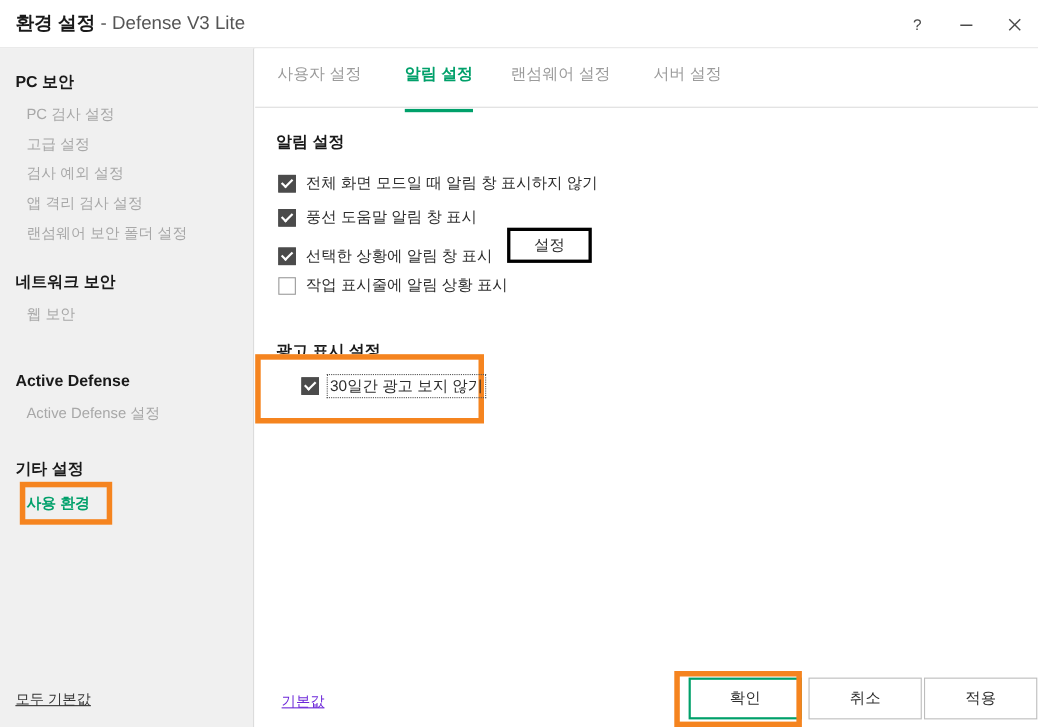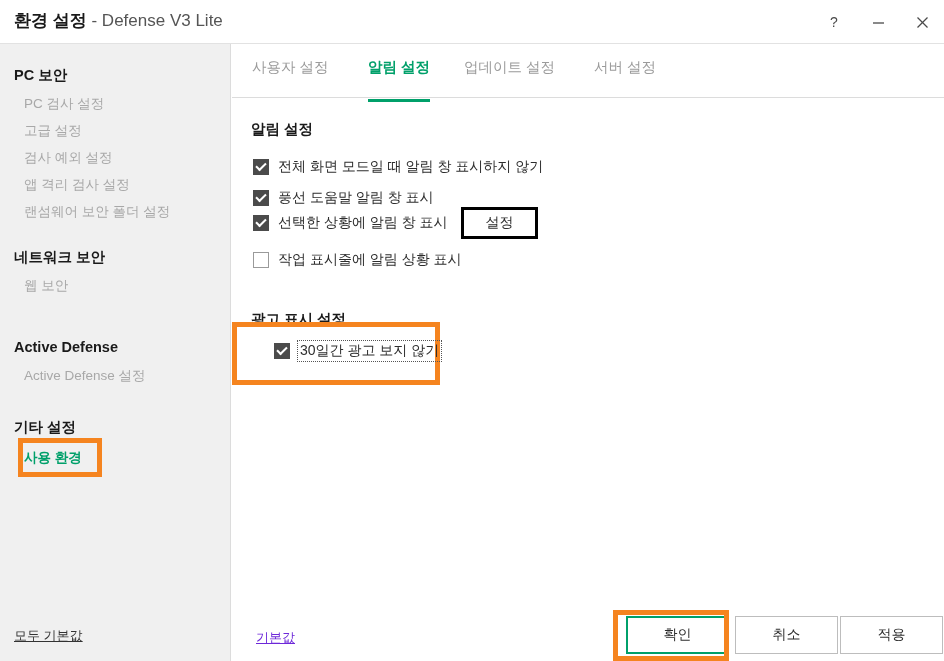--- a/index.html
+++ b/index.html
@@ -302,37 +302,37 @@
   </div>
 
   <div class="content">
 
     <div class="tabs">
       <div class="tab" style="left:20px;">사용자 설정</div>
       <div class="tab active" style="left:136px; padding-bottom:24px;">
         <span>알림 설정</span>
         <span class="tab-underline"></span>
       </div>
-      <div class="tab" style="left:232px;">업데이트 설정</div>
+      <div class="tab" style="left:232px;">랜섬웨어 설정</div>
       <div class="tab" style="left:362px;">서버 설정</div>
     </div>
 
     <div class="section-title" style="left:19px; top:76px;">알림 설정</div>
 
     <div class="chk-row" style="left:21px; top:114px;">
       <span class="chk-box checked"></span>
       <span class="chk-label">전체 화면 모드일 때 알림 창 표시하지 않기</span>
     </div>
 
     <div class="chk-row" style="left:21px; top:145px;">
       <span class="chk-box checked"></span>
       <span class="chk-label">풍선 도움말 알림 창 표시</span>
     </div>
 
-    <div class="chk-row" style="left:21px; top:170px;">
+    <div class="chk-row" style="left:21px; top:180px;">
       <span class="chk-box checked"></span>
       <span class="chk-label">선택한 상황에 알림 창 표시</span>
     </div>
 
     <button class="small-btn" style="left:229px; top:163px; width:77px; height:32px;">설정</button>
 
     <div class="chk-row" style="left:21px; top:207px;">
       <span class="chk-box"></span>
       <span class="chk-label">작업 표시줄에 알림 상황 표시</span>
     </div>

